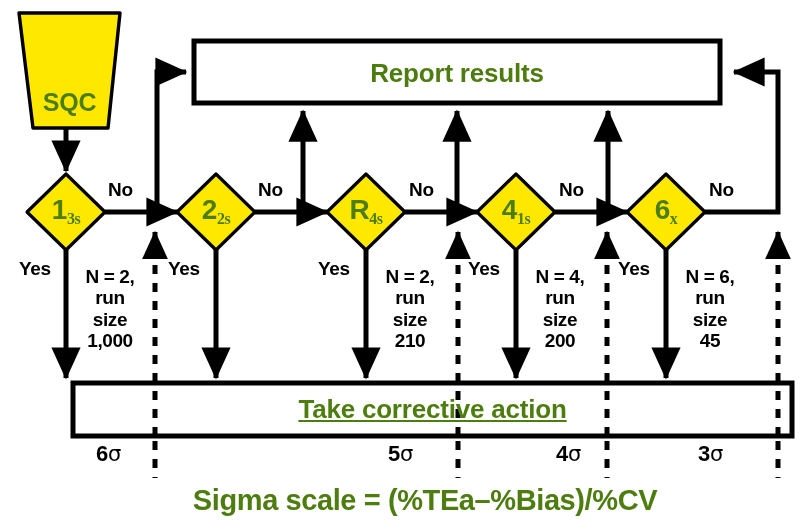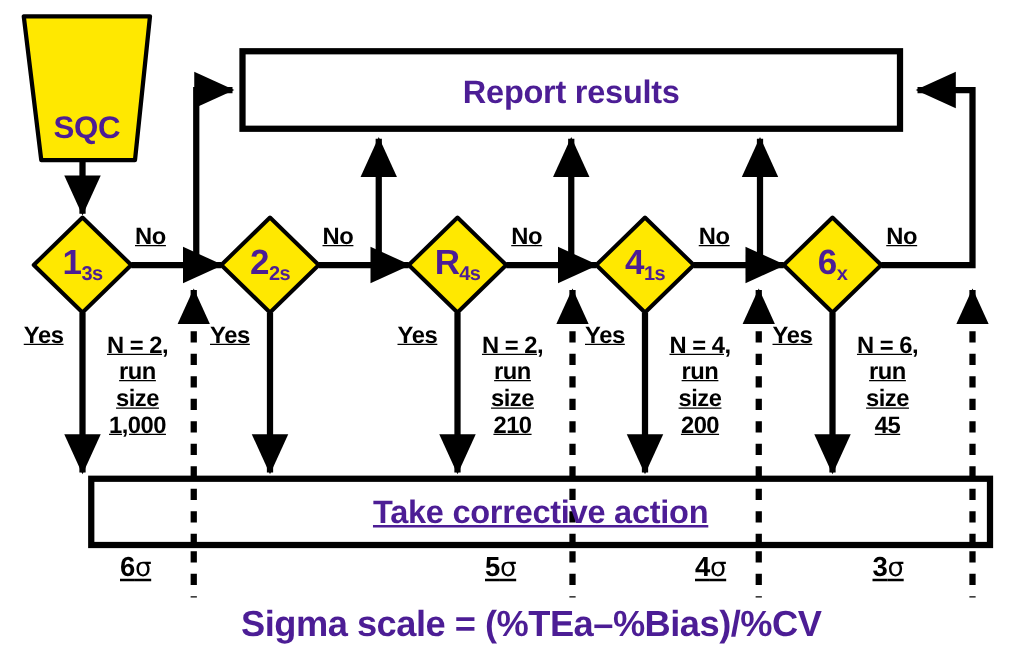--- a/index.html
+++ b/index.html
@@ -24,27 +24,26 @@
     width: 810px;
     height: 521px;
   }
   .lbl {
     position: absolute;
     font-family: "Liberation Sans", sans-serif;
     font-weight: bold;
     color: #000000;
     white-space: pre;
     line-height: 1.02;
-    text-decoration: underline;
   }
   .node-text {
     position: absolute;
     font-family: "Liberation Sans", sans-serif;
     font-weight: bold;
-    color: #4c1d95;
+    color: #4d7c0f;
     text-align: center;
     white-space: pre;
   }
   .start-label {
     font-size: 25px;
     line-height: 1.06;
     letter-spacing: -0.3px;
   }
   .box-label {
     font-size: 26px;
@@ -54,20 +53,21 @@
     font-size: 28px;
     letter-spacing: -0.5px;
   }
   .diamond-label sub {
     font-size: 16px;
     font-weight: bold;
     vertical-align: baseline;
     position: relative;
     top: 5px;
     left: 0px;
+    font-family: Liberation Serif, serif;
   }
   .yesno {
     font-size: 19px;
     letter-spacing: -0.3px;
   }
   .runinfo {
     font-size: 19px;
     text-align: center;
     line-height: 1.12;
     letter-spacing: -0.4px;

